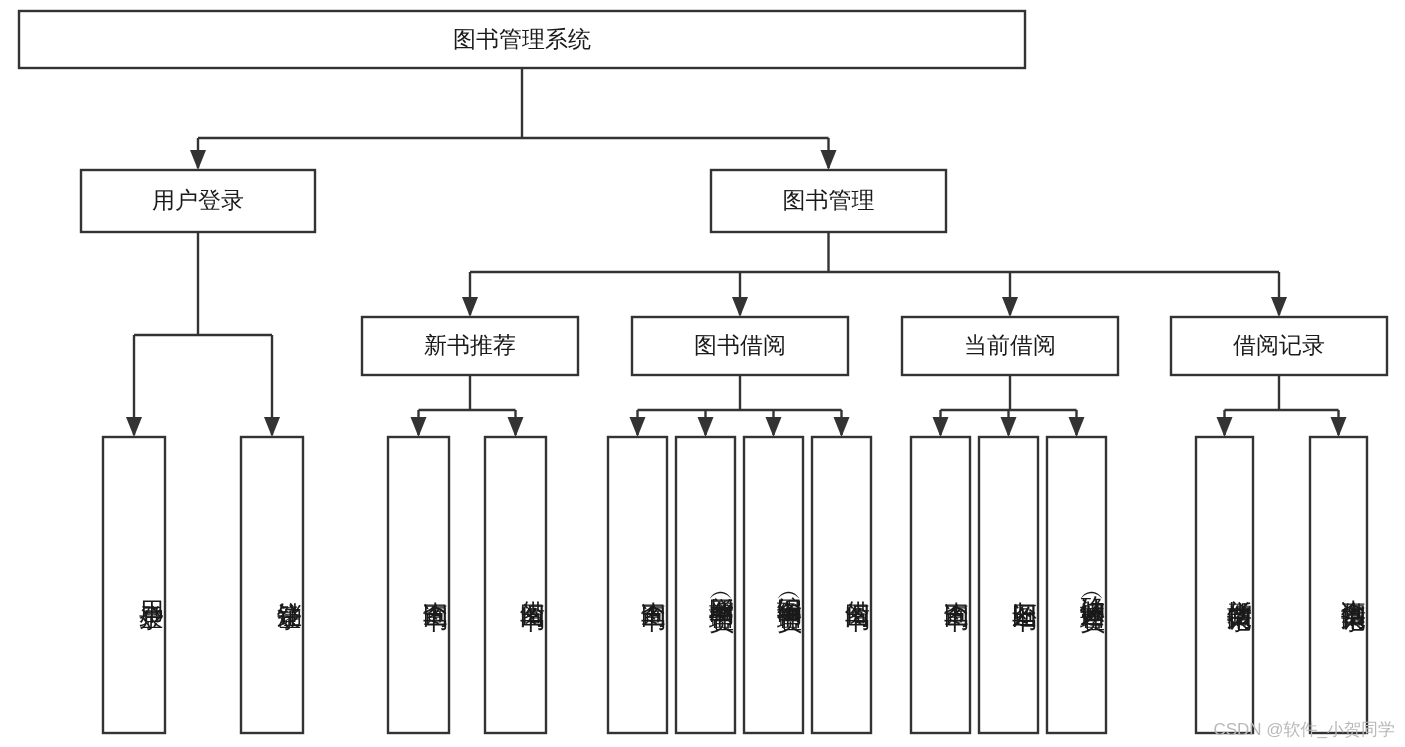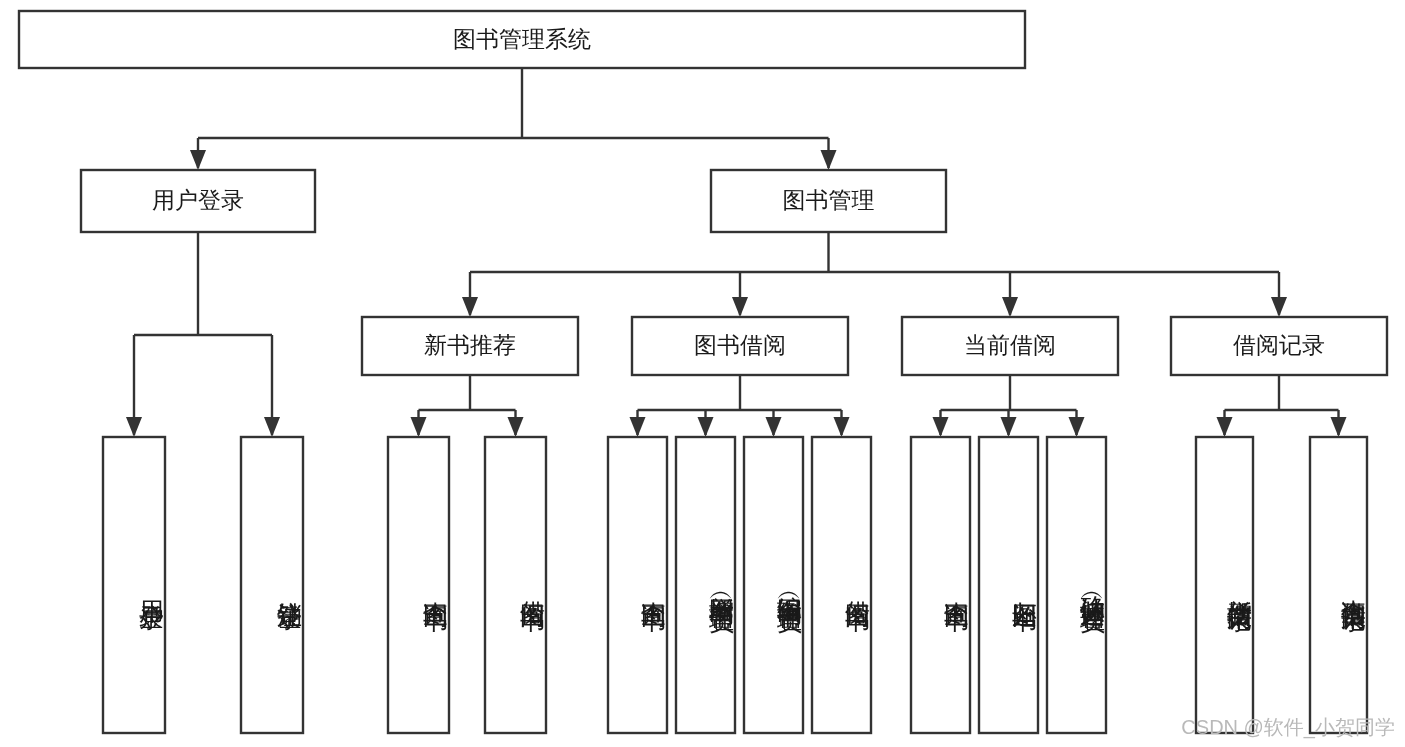--- a/index.html
+++ b/index.html
@@ -64,21 +64,21 @@
     align-items: flex-start;
     justify-content: center;
     white-space: nowrap;
     pointer-events: none;
   }
   .watermark {
     position: absolute;
     right: 10px;
     bottom: 6px;
     font-family: "Liberation Sans", "DejaVu Sans", sans-serif;
-    font-size: 20px;
+    font-size: 17px;
     color: #b9b9b9;
     white-space: nowrap;
     user-select: none;
   }
 </style>
 </head>
 <body>
 
 <div id="diagram-root">
 

